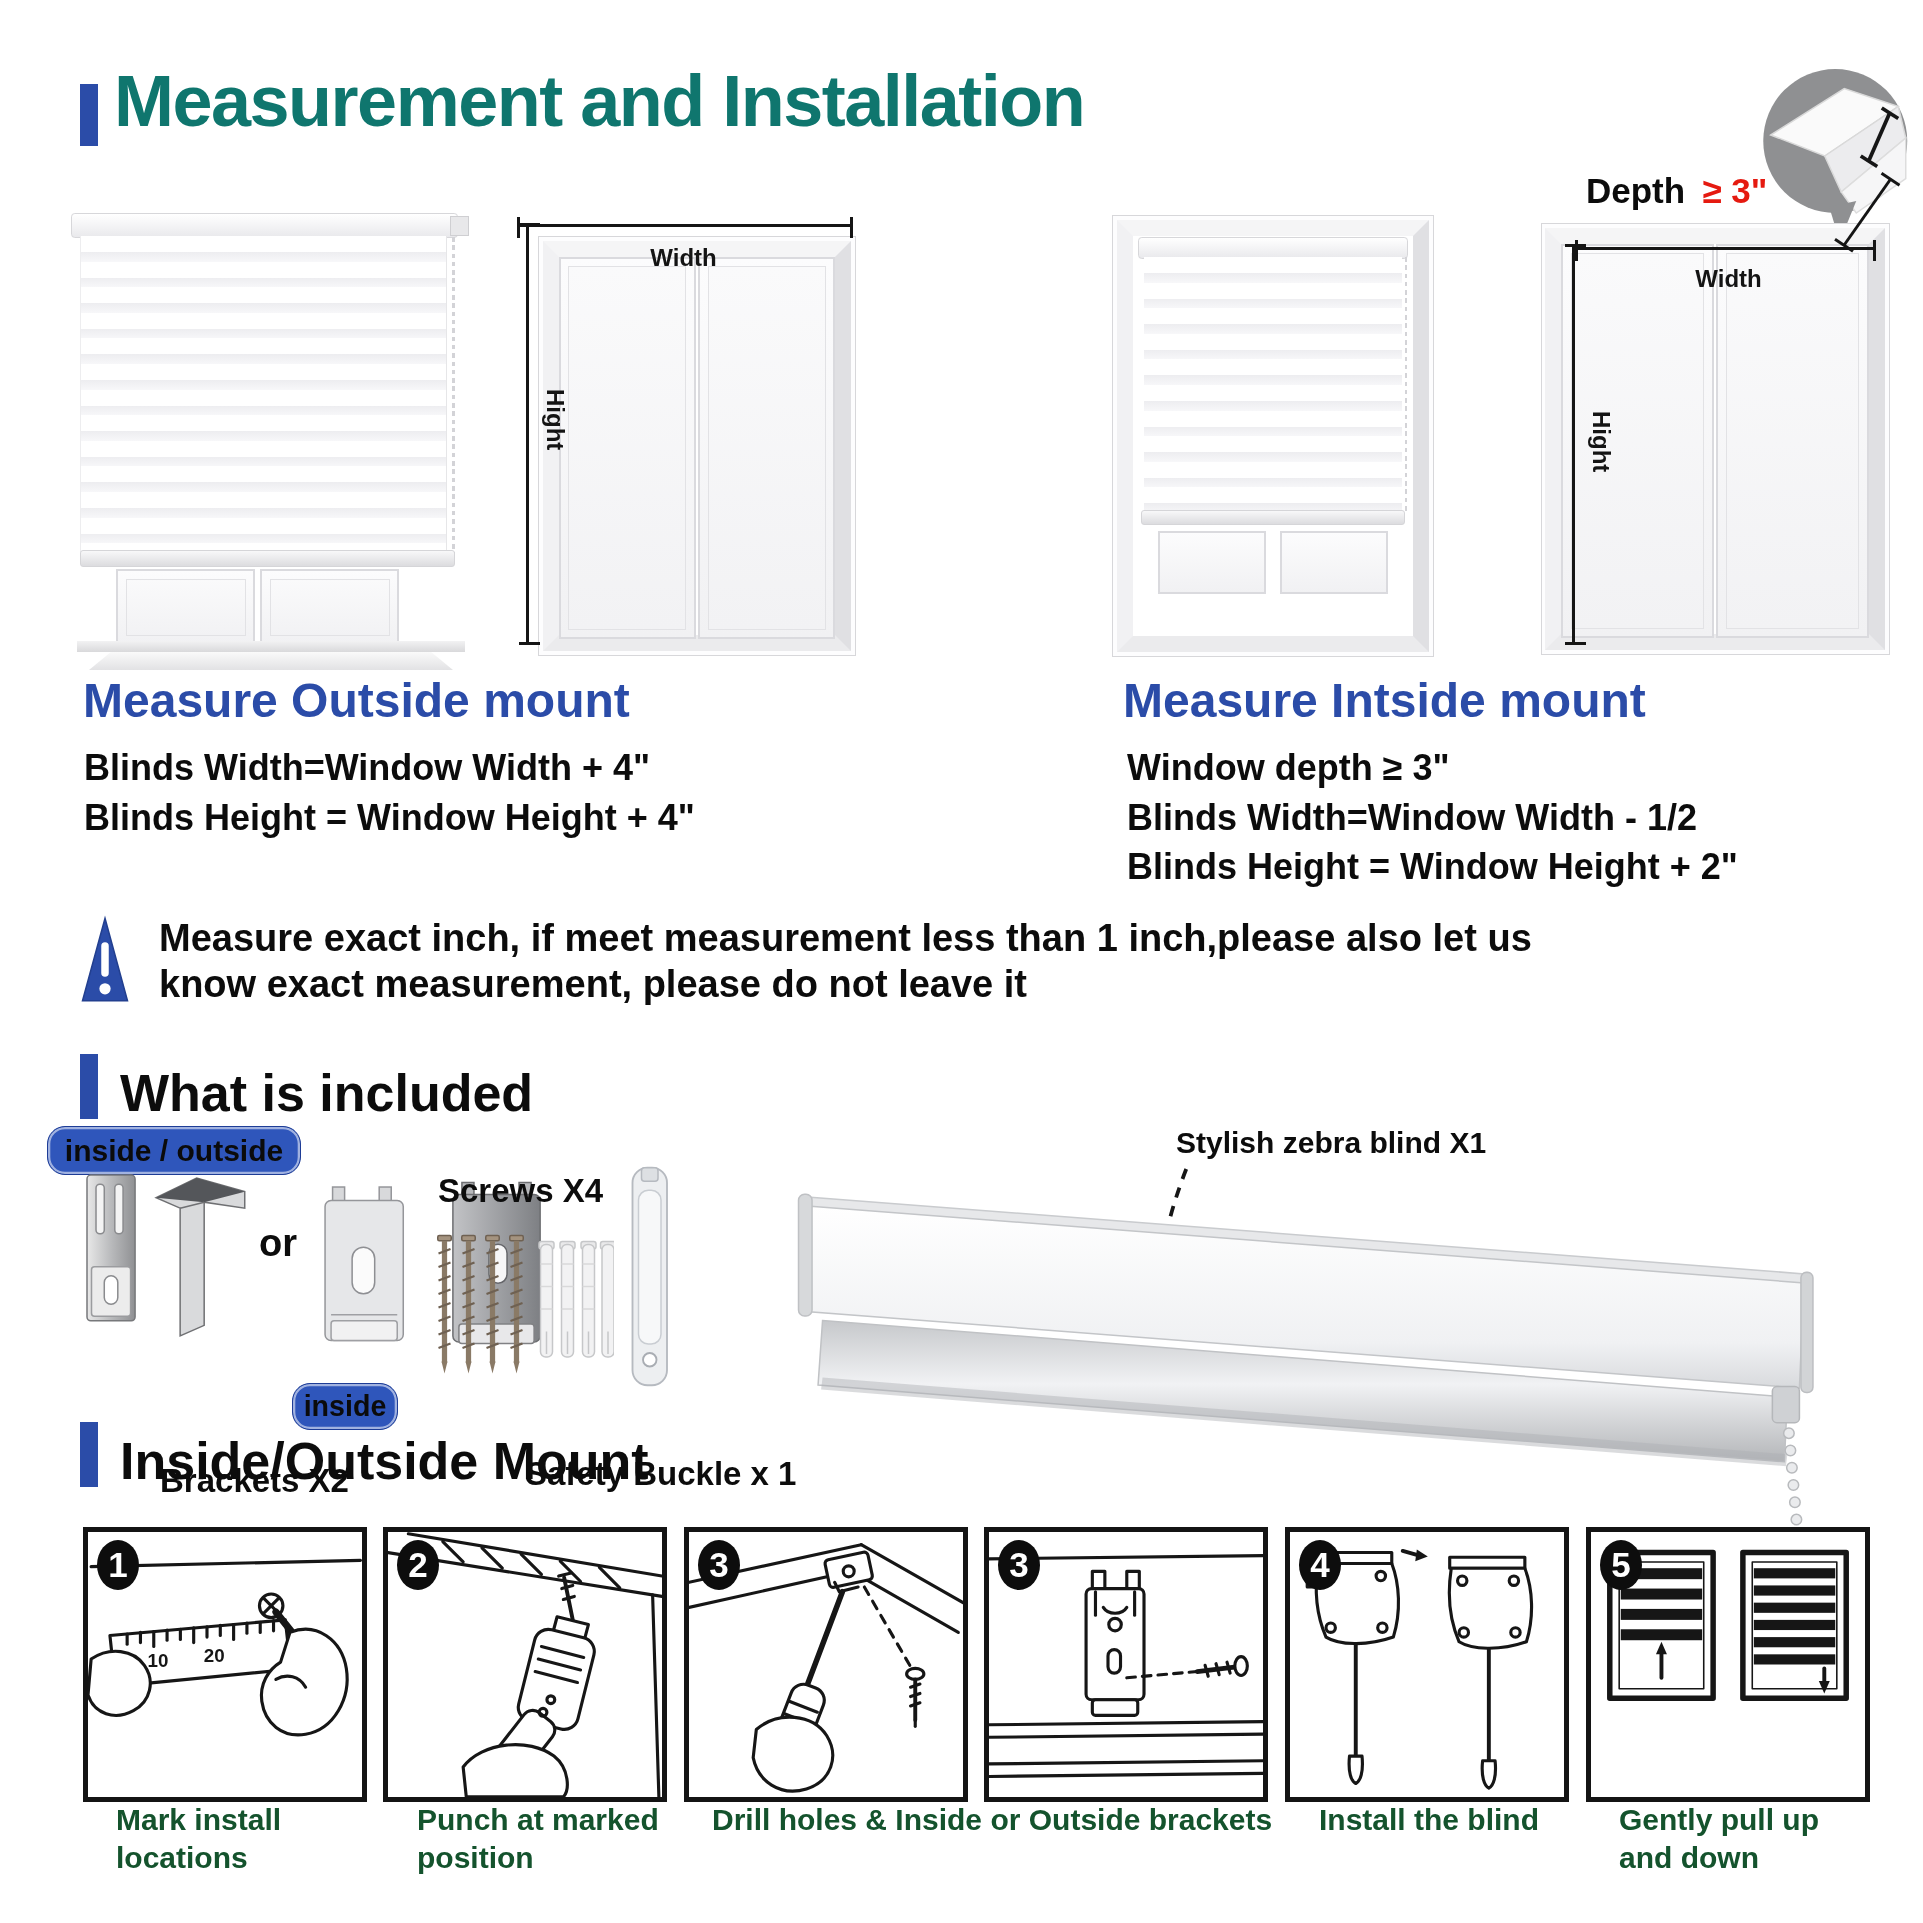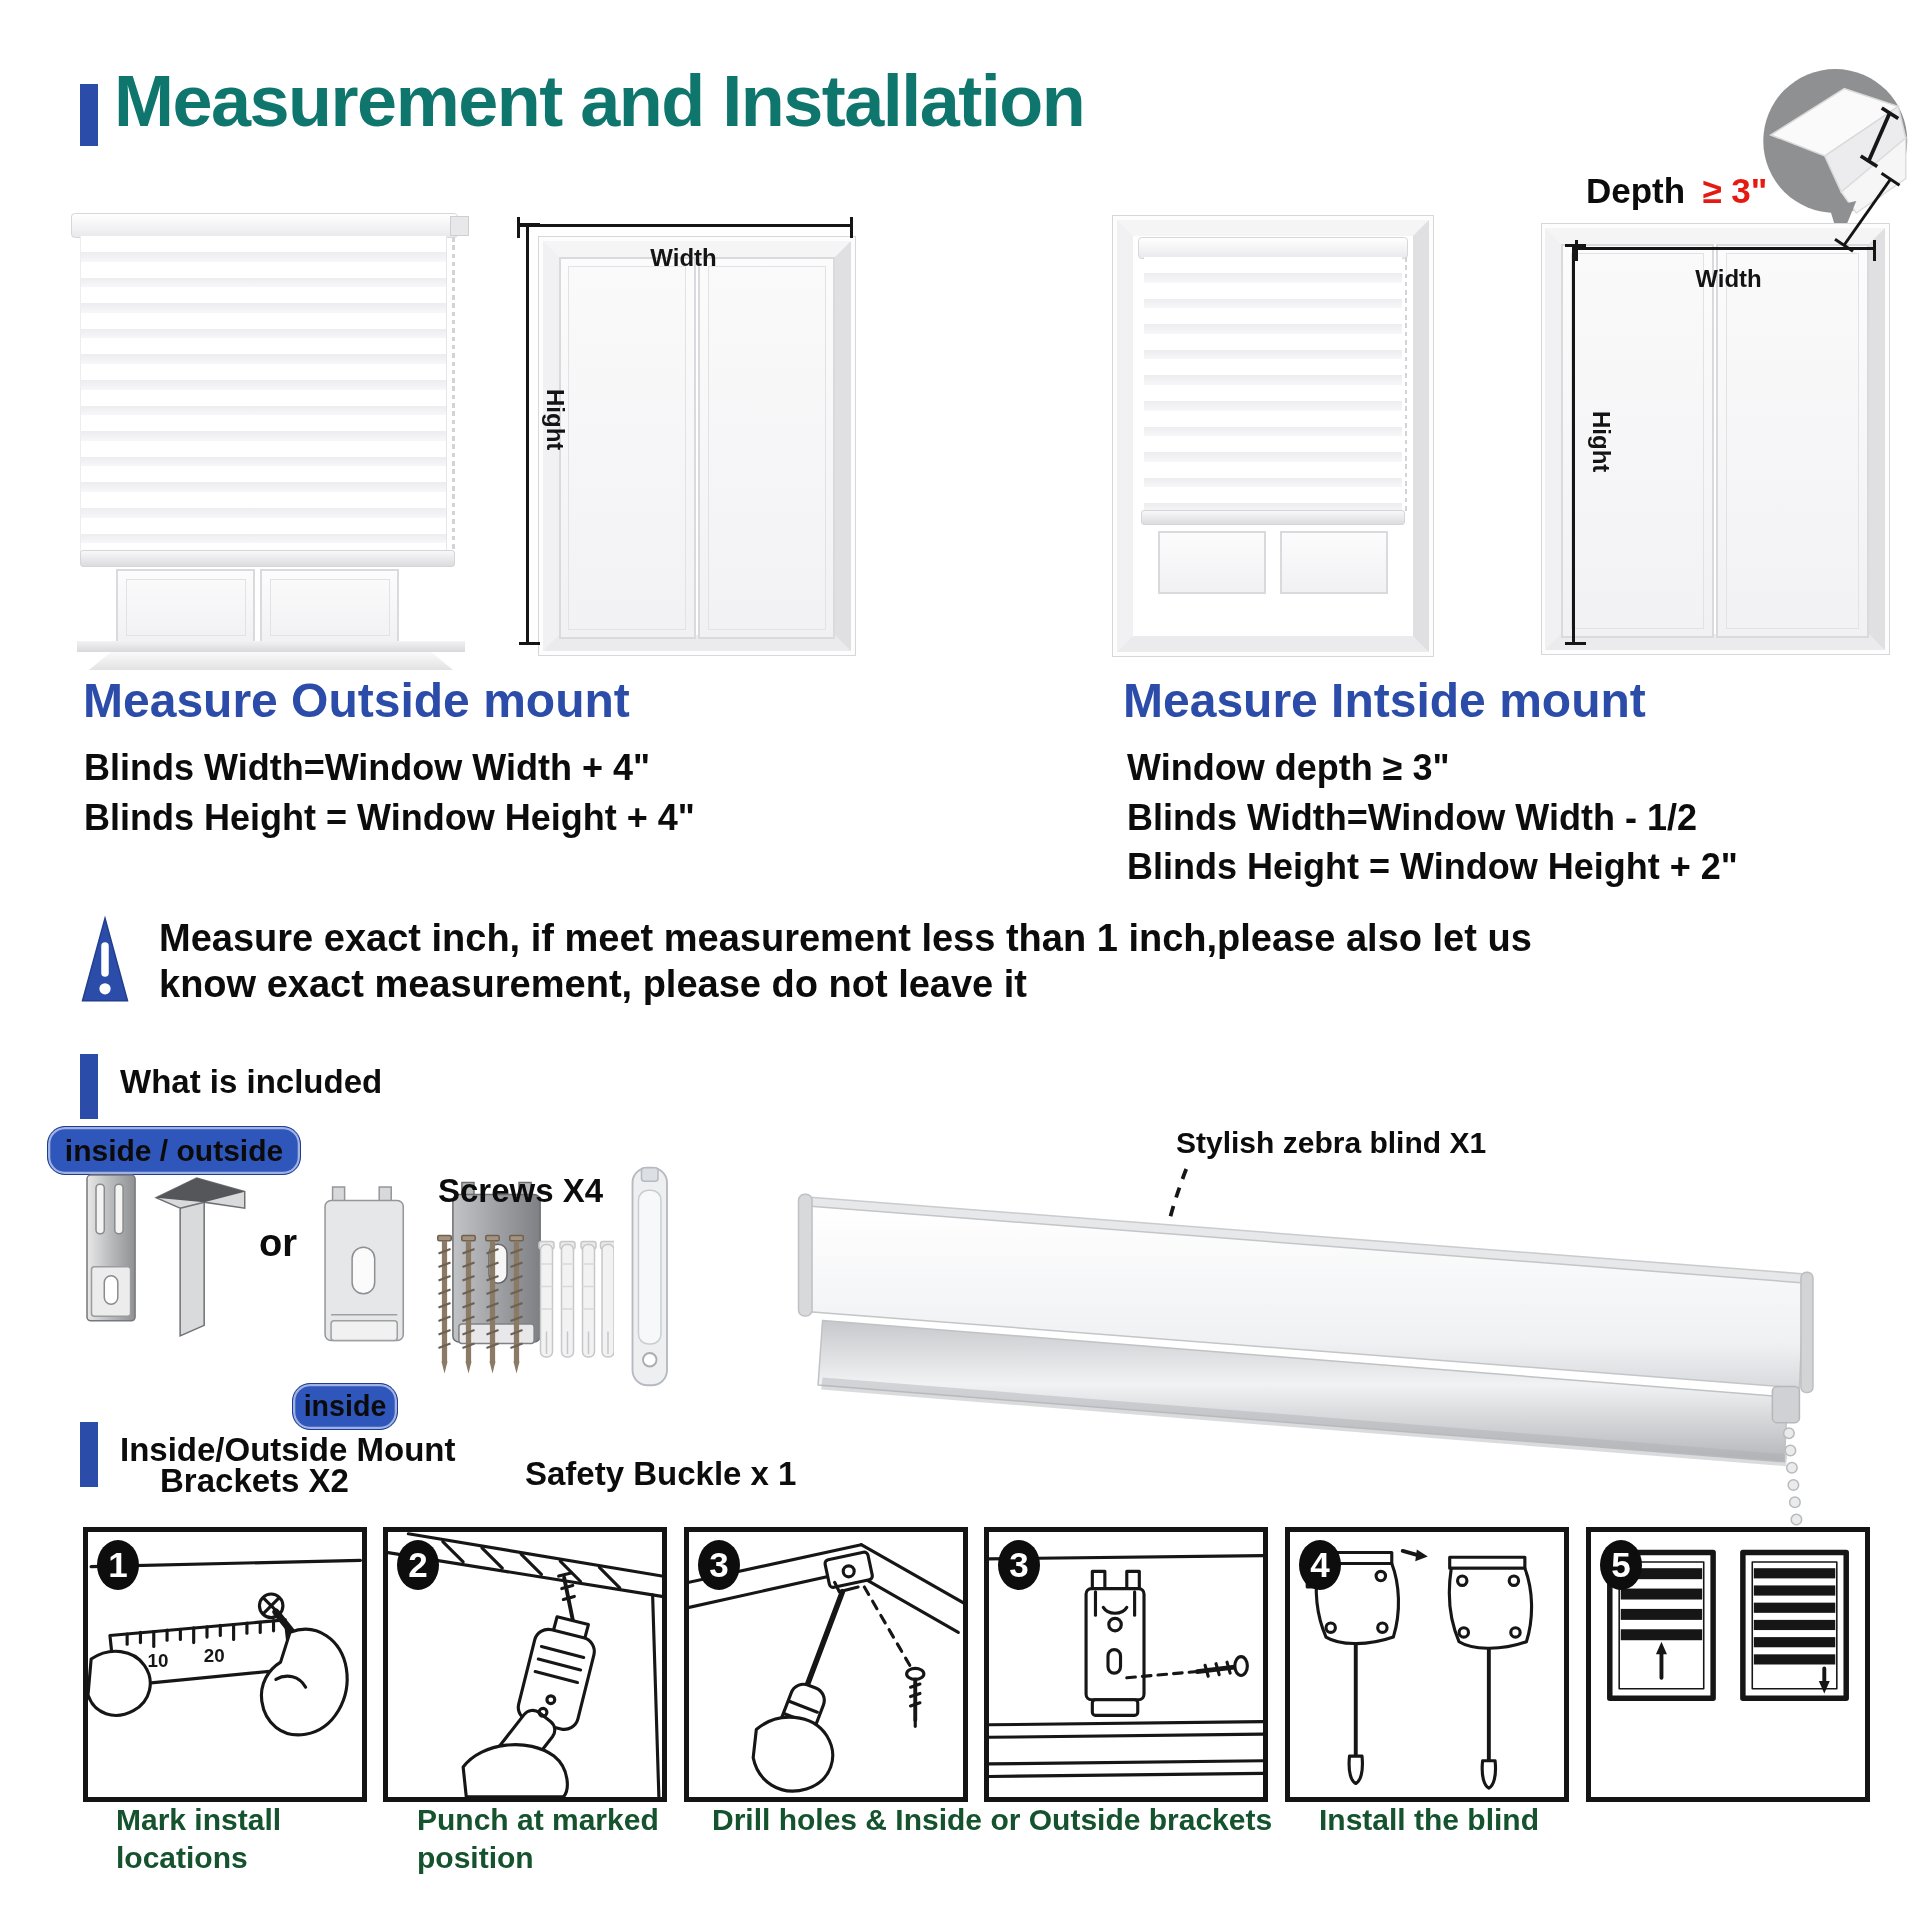--- a/index.html
+++ b/index.html
@@ -1,21 +1,21 @@
 <!DOCTYPE html>
 <html style="font-size:12px"><head>
 <meta charset="utf-8">
 <style>
   html,body{margin:0;padding:0;background:#fff;}
   #canvas{position:relative;width:1924px;height:1924px;background:#ffffff;overflow:hidden;
           font-family:"Liberation Sans",sans-serif;color:#101010;}
   .abs{position:absolute;}
   .bluebar{position:absolute;width:18px;background:#2b4ca8;}
   .h-title{position:absolute;font-size:72px;font-weight:700;letter-spacing:-1.5px;color:#0f766e;white-space:nowrap;}
-  .h-section{position:absolute;font-size:33px;font-weight:700;color:#0c0c0c;white-space:nowrap;}
+  .h-section{position:absolute;font-size:52px;font-weight:700;color:#0c0c0c;white-space:nowrap;}
   .h-blue{position:absolute;font-size:48px;font-weight:700;color:#2b4ca8;white-space:nowrap;}
   .formula{position:absolute;font-size:36px;font-weight:700;color:#0c0c0c;white-space:nowrap;}
   .warn-line{position:absolute;font-size:38px;font-weight:700;color:#0c0c0c;white-space:nowrap;}
   .cap{position:absolute;font-size:30px;font-weight:700;color:#14532d;line-height:38px;white-space:nowrap;margin-left:32px;}
   .small-label{position:absolute;font-size:33px;font-weight:700;color:#0c0c0c;white-space:nowrap;}
   .badge{position:absolute;background:#2f56bb;border-radius:18px;color:#0b0b0b;font-weight:700;
          display:flex;align-items:center;justify-content:center;
          box-shadow:inset 0 0 0 2.3px rgba(255,255,255,.55);border:1.5px solid #1d3c96;}
   .dim-label{position:absolute;font-size:24px;font-weight:700;color:#141414;text-align:center;}
   .dim-vert{writing-mode:vertical-rl;}
@@ -517,15 +517,19 @@
   <div class="cap" style="left:385px;top:1801px;">
     <div>Punch at marked</div>
     <div>position</div>
   </div>
   <div class="cap" style="left:680px;top:1801px;">
     <div>Drill holes &amp; Inside or Outside brackets</div>
   </div>
   <div class="cap" style="left:1287px;top:1801px;">
     <div>Install the blind</div>
   </div>
+  <div class="cap" style="left:1587px;top:1801px;">
+    <div>Gently pull up</div>
+    <div>and down</div>
+  </div>
 
 </div>
 
 
 </body></html>

